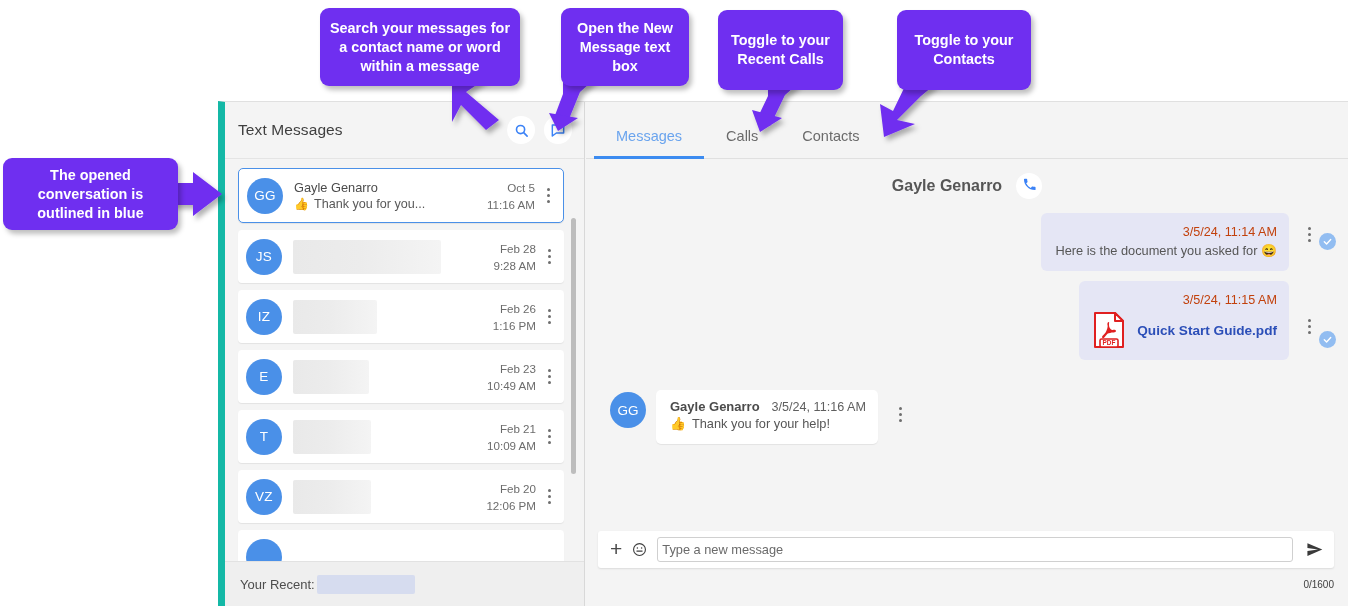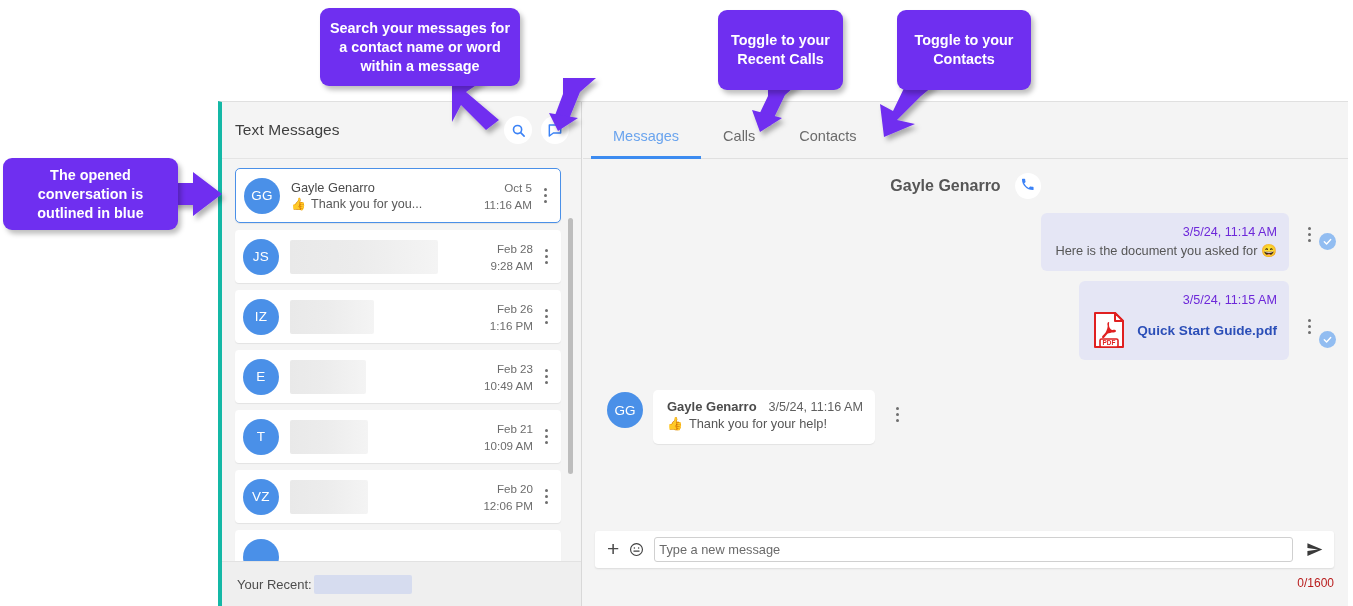--- a/index.html
+++ b/index.html
@@ -9,21 +9,21 @@
     font-family: "Liberation Sans", sans-serif;
     overflow: hidden;
   }
   #root { position: relative; width: 1353px; height: 606px; background: #ffffff; }
 
   
   .app-frame {
     position: absolute; left: 218px; top: 101px;
     width: 1130px; height: 505px;
     background: #f4f4f4;
-    border-left: 4px solid #14b8a6;
+    border-left: 7px solid #14b8a6;
     border-top: 1px solid #e0e0e0;
     overflow: hidden;
   }
 
   
   .left-panel {
     position: absolute; left: 0; top: 0;
     width: 360px; height: 505px;
     background: #f4f4f4;
     border-right: 1px solid #d8d8d8;
@@ -168,21 +168,21 @@
     position: relative;
   }
   .bubble-in {
     background: #ffffff;
     border-radius: 5px;
     padding: 9px 12px 10px 14px;
     box-shadow: 0 1px 1px rgba(0,0,0,0.07);
     position: relative;
   }
   .ts {
-    font-size: 12.6px; color: #6d28d9; text-align: right; line-height: 18px;
+    font-size: 12.6px; color: #c2410c; text-align: right; line-height: 18px;
   }
   .msg-text {
     font-size: 12.8px; color: #565656; line-height: 19px; text-align: right;
     white-space: nowrap;
   }
   .bubble-kebab {
     position: absolute; right: -22px; top: 14px;
     display: flex; flex-direction: column; gap: 3px; align-items: center;
     cursor: pointer;
   }
@@ -223,21 +223,21 @@
   .msg-input {
     flex: 1; height: 25px; border: 1px solid #d0d0d0; border-radius: 3px;
     padding: 0 4px; font-size: 12.8px; color: #4a4a4a;
     font-family: "Liberation Sans", sans-serif;
     outline: none; background: #fff;
   }
   .msg-input::placeholder { color: #6a6a6a; }
   .send-btn { color: #3a3a3a; cursor: pointer; display: flex; padding-left: 2px;}
   .char-count {
     position: absolute; right: 14px; bottom: 16px;
-    font-size: 12px; color: #b91c1c; margin-top: 11px;
+    font-size: 10px; color: #404040; margin-top: 11px;
   }
 
   
   .callout {
     position: absolute;
     background: #6f2ff0;
     color: #ffffff;
     border-radius: 9px;
     font-size: 14.4px; font-weight: bold; line-height: 19px;
     text-align: center;
@@ -528,20 +528,21 @@
       <path d="M907,82 L938,82 L921,96 L897,120 L915,124 L884,137 L880,104 L893,111 Z" fill="#6f2ff0"></path>
     </g>
 
     <g filter="url(#ds)">
       <path d="M168,183 L193,183 L193,172 L222,194 L193,216 L193,205 L168,205 Z" fill="#6f2ff0"></path>
     </g>
   </svg>
 
   <div class="callout" style="left:320px; top:8px; width:200px; height:78px;">Search your messages for a contact name or word within a message</div>
 
+  <div class="callout" style="left:561px; top:8px; width:128px; height:78px;">Open the New Message text box</div>
 
   <div class="callout" style="left:718px; top:10px; width:125px; height:80px;">Toggle to your Recent Calls</div>
 
   <div class="callout" style="left:897px; top:10px; width:134px; height:80px;">Toggle to your Contacts</div>
 
   <div class="callout" style="left:3px; top:158px; width:175px; height:72px;">The opened conversation is outlined in blue</div>
 
 </div>
 
 </body></html>

